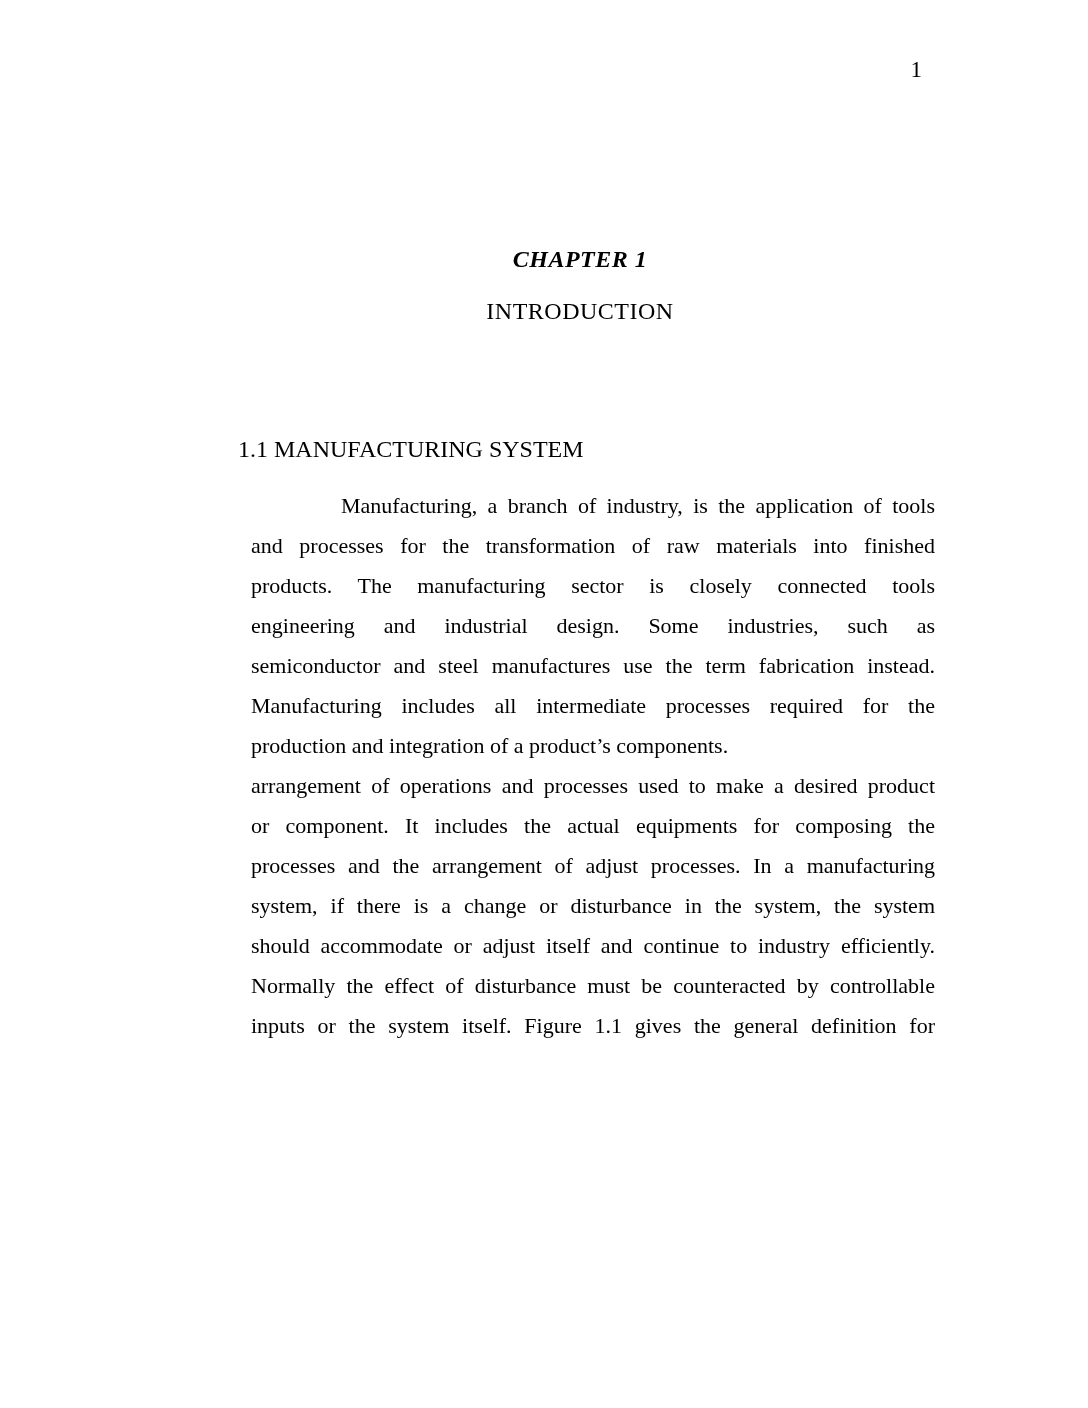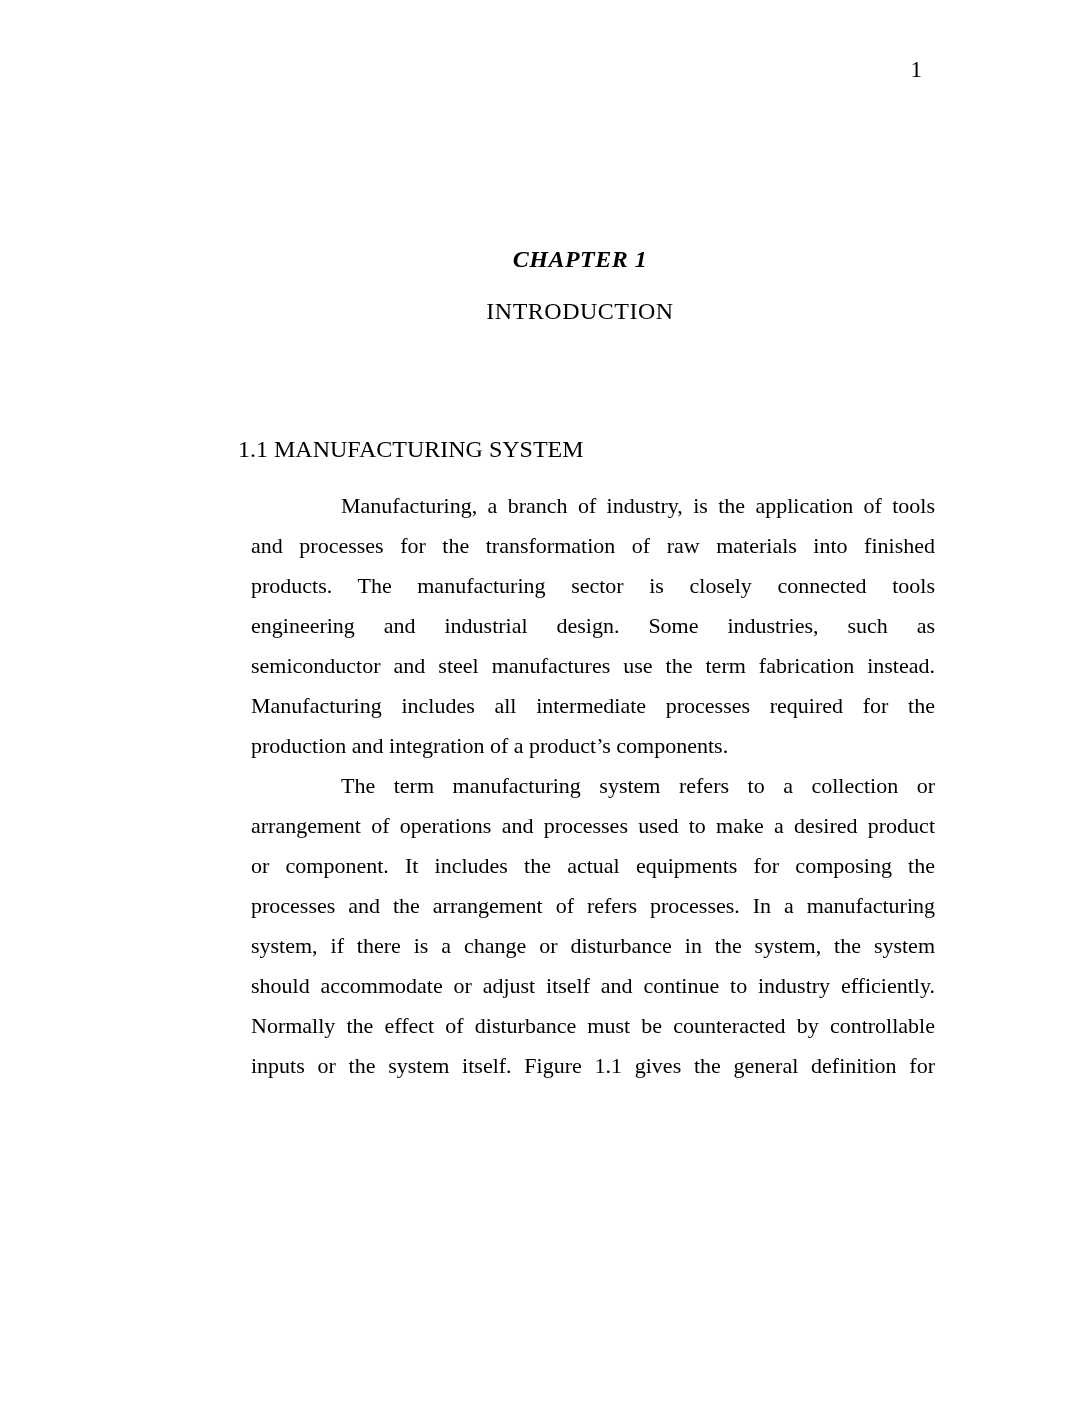--- a/index.html
+++ b/index.html
@@ -114,24 +114,23 @@
       <div class="line first">Manufacturing, a branch of industry, is the application of tools</div>
       <div class="line">and processes for the transformation of raw materials into finished</div>
       <div class="line">products. The manufacturing sector is closely connected tools</div>
       <div class="line">engineering and industrial design. Some industries, such as</div>
       <div class="line">semiconductor and steel manufactures use the term fabrication instead.</div>
       <div class="line">Manufacturing includes all intermediate processes required for the</div>
       <div class="line last">production and integration of a product’s components.</div>
     </div>
 
     <div class="paragraph">
-      <div class="line first">The term manufacturing system refers to a collection or</div>
       <div class="line">arrangement of operations and processes used to make a desired product</div>
       <div class="line">or component. It includes the actual equipments for composing the</div>
-      <div class="line">processes and the arrangement of refers processes. In a manufacturing</div>
+      <div class="line">processes and the arrangement of adjust processes. In a manufacturing</div>
       <div class="line">system, if there is a change or disturbance in the system, the system</div>
       <div class="line">should accommodate or adjust itself and continue to industry efficiently.</div>
       <div class="line">Normally the effect of disturbance must be counteracted by controllable</div>
       <div class="line">inputs or the system itself.  Figure 1.1 gives the general definition for</div>
     </div>
 
   </div>
 
 </div>
 

